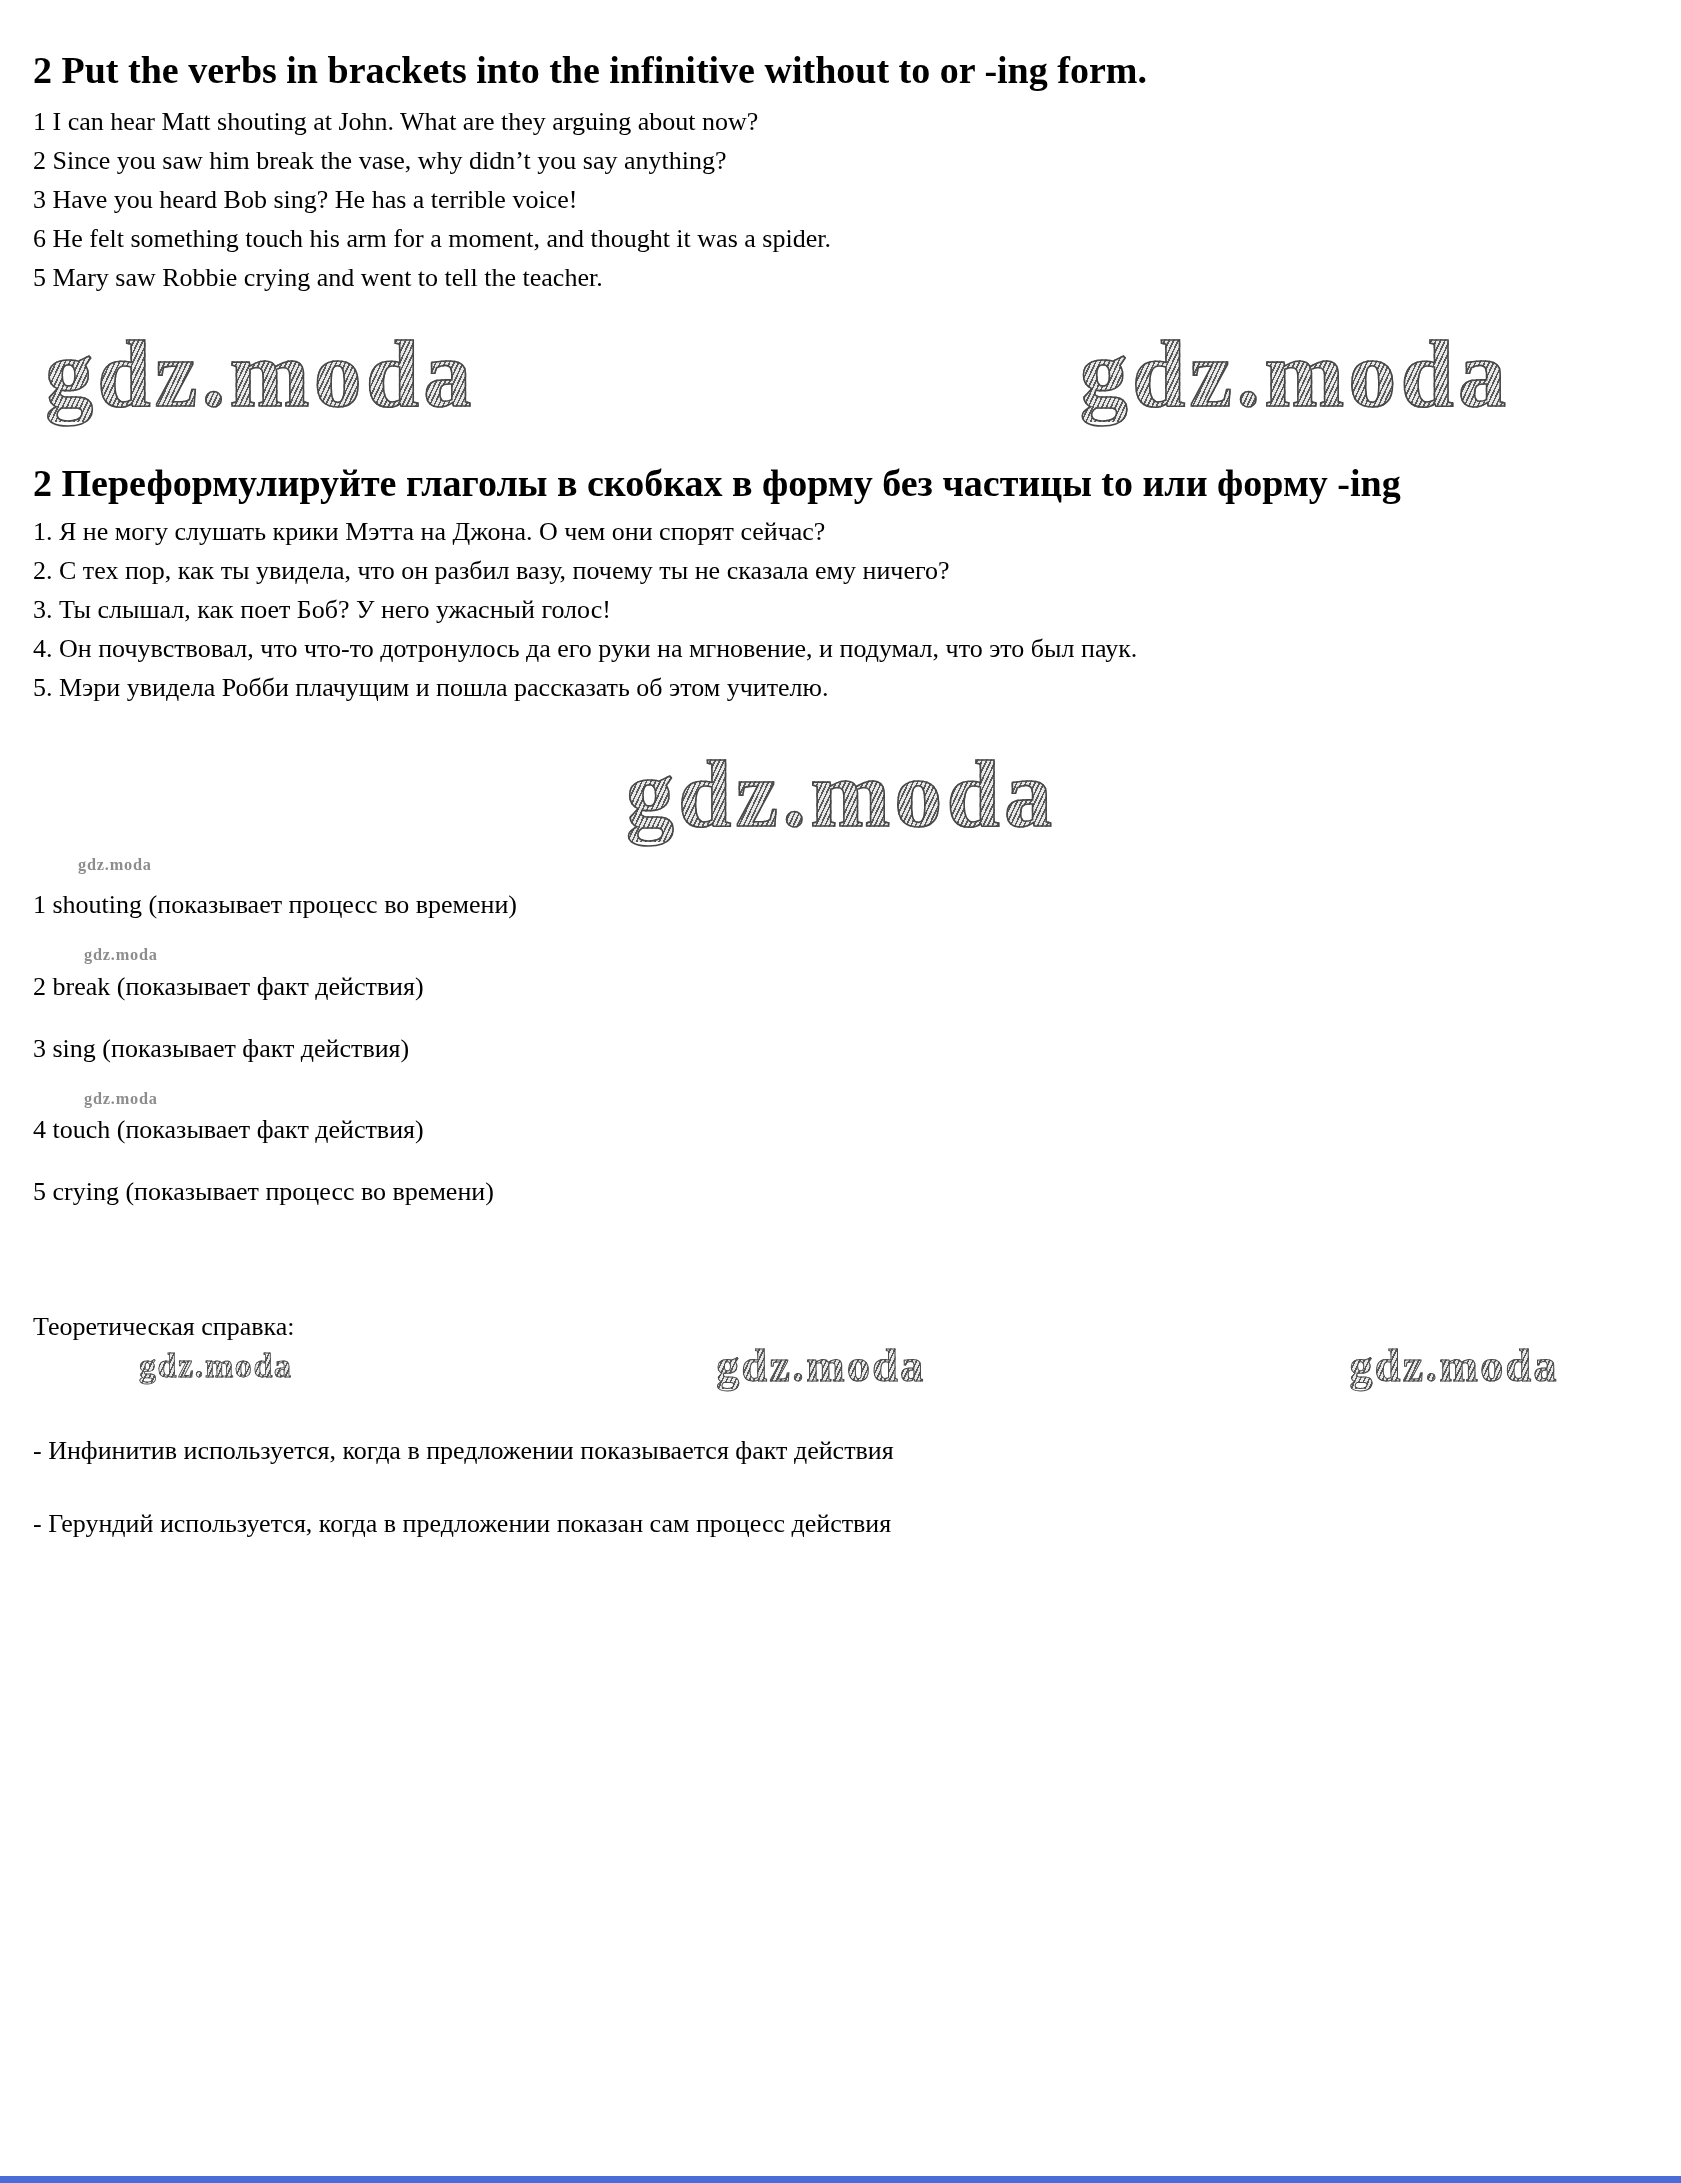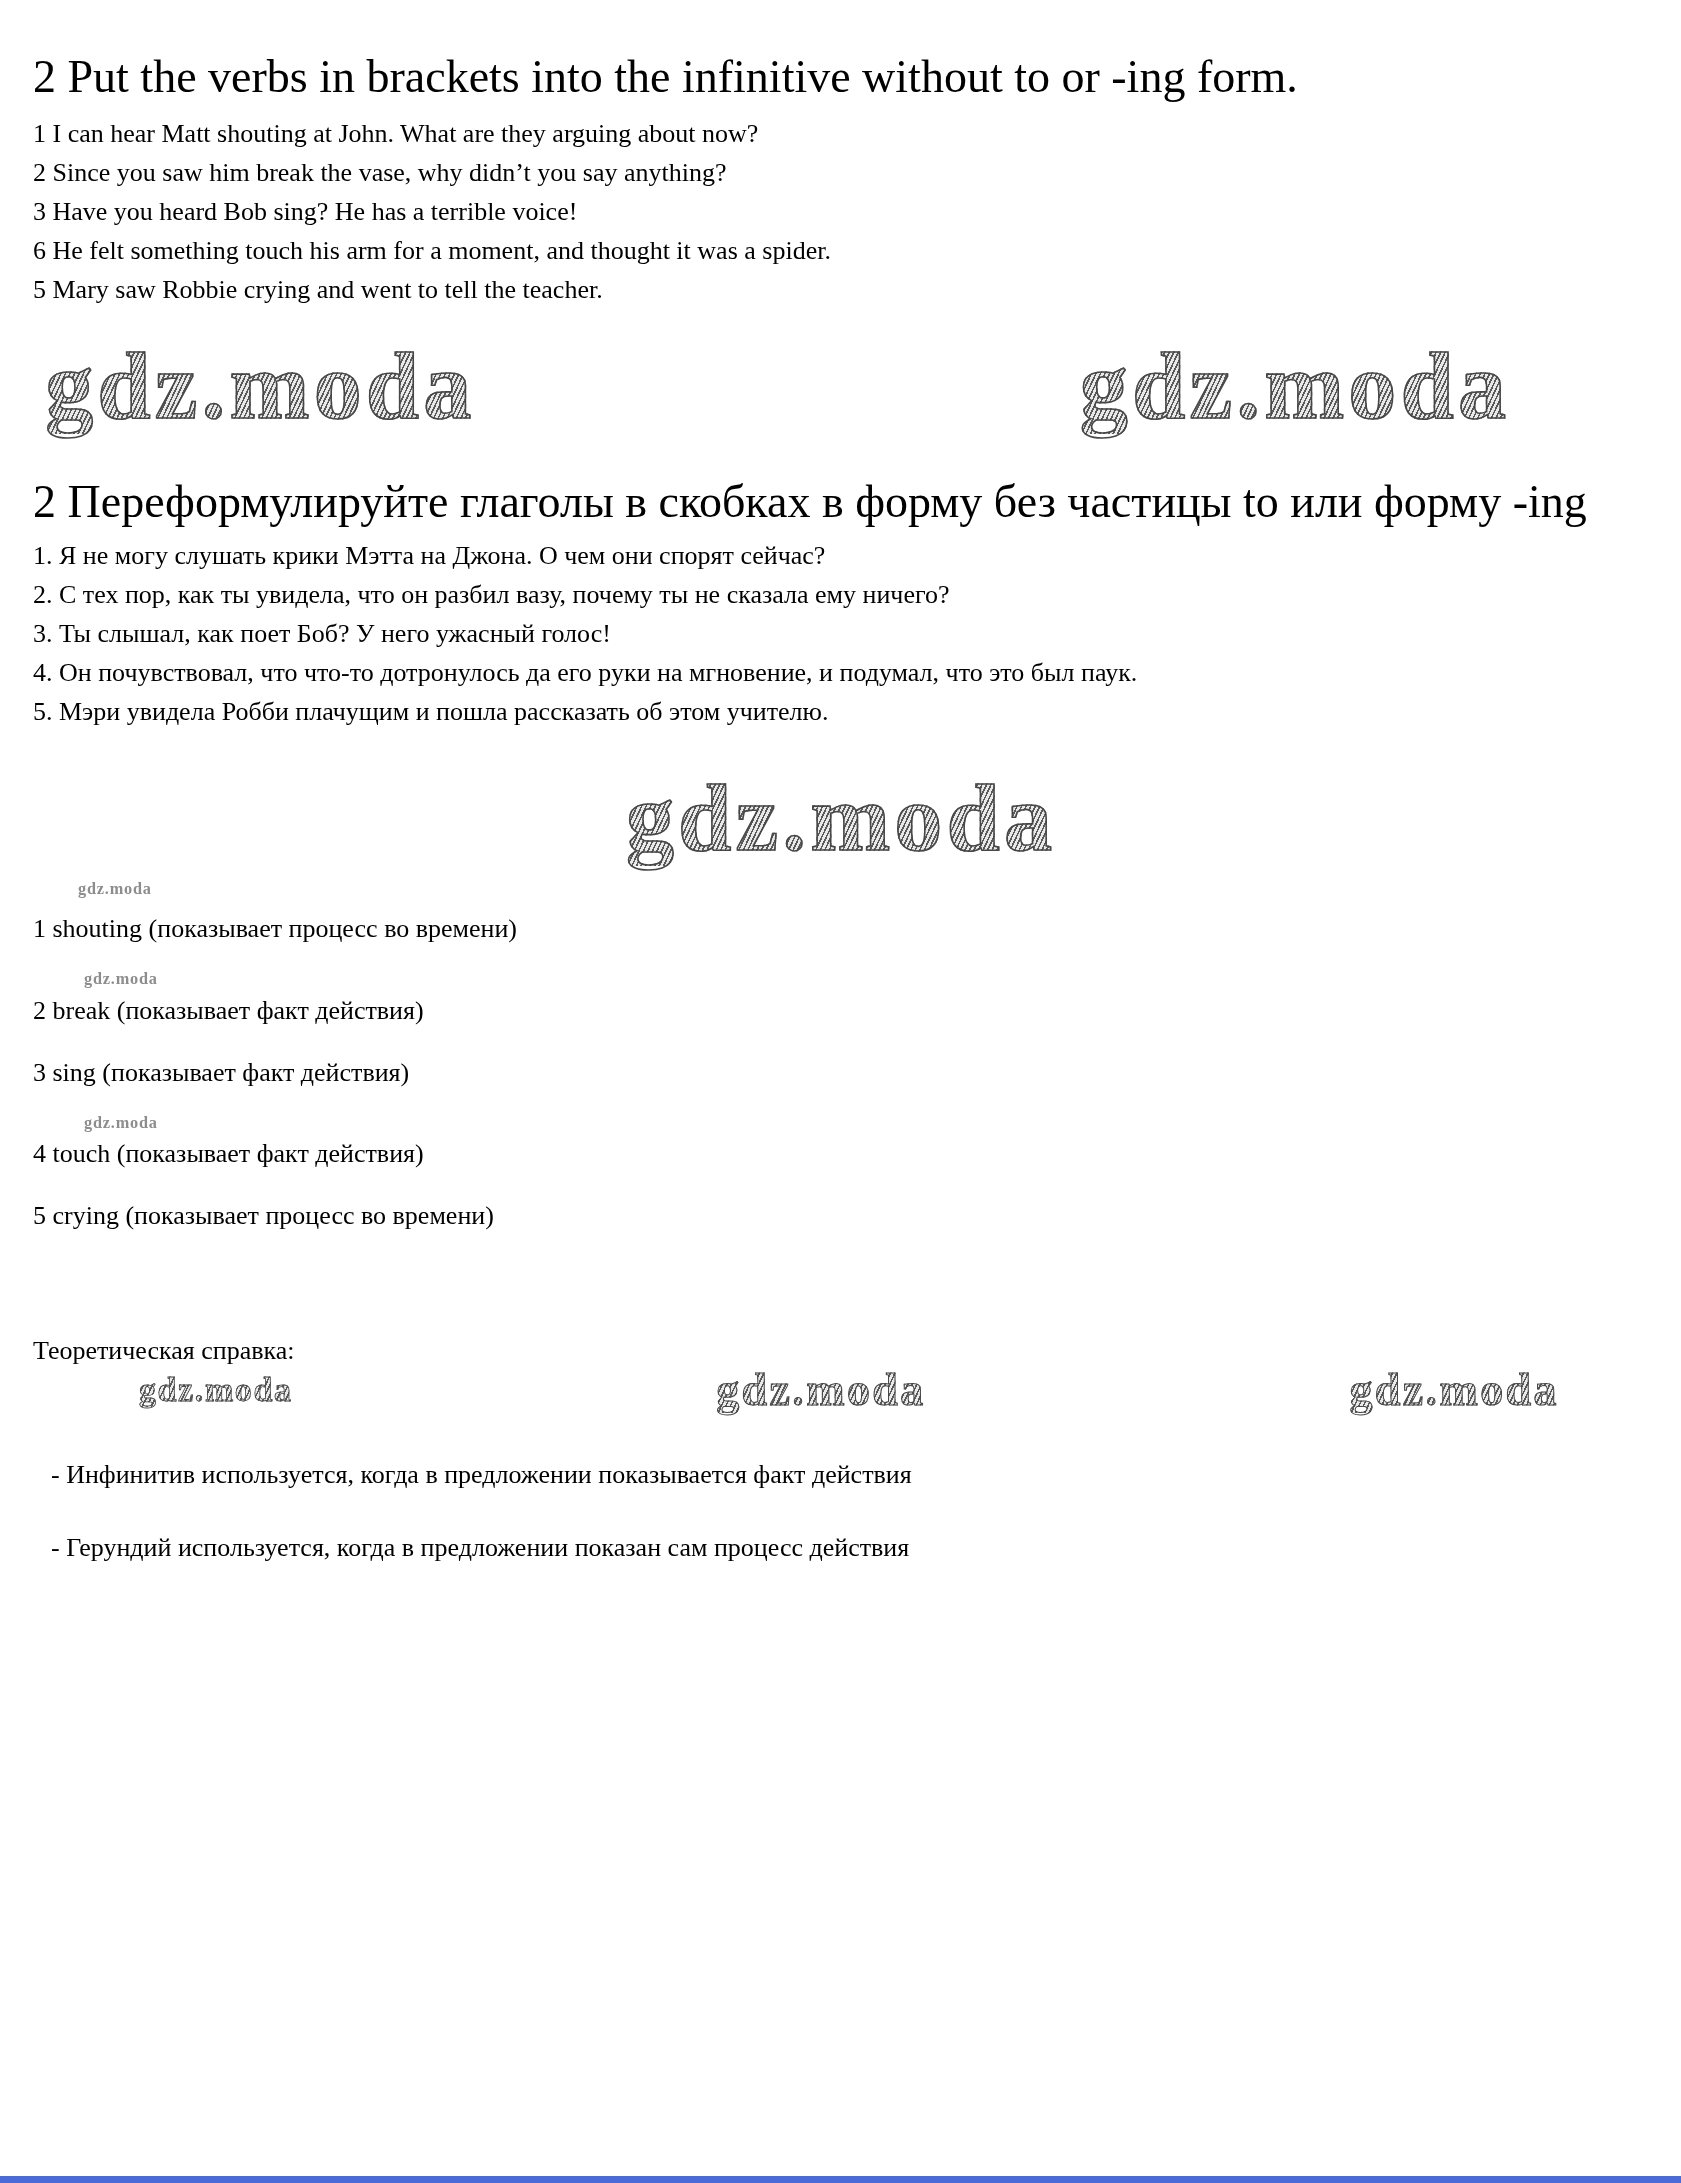--- a/index.html
+++ b/index.html
@@ -18,22 +18,22 @@
   .page {
     padding: 42px 33px 0 33px;
     width: 1616px;
   }
   p, h2 {
     margin: 0;
     font-size: 26px;
     line-height: 1.5;
   }
   h2 {
-    font-weight: 400;
-    font-size: 46px;
+    font-weight: 700;
+    font-size: 38px;
   }
   .eng-heading { margin-bottom: 3.3px; }
   .line { margin: 0; }
 
   
   .wm {
     display: inline-block;
     font-family: "Liberation Serif", "DejaVu Serif", serif;
     font-weight: 700;
     letter-spacing: 4.1px;
@@ -80,21 +80,21 @@
   .theory { margin-top: 96px; }
   .theory-title { margin-bottom: 0; }
   .wm-row-theory {
     display: flex;
     justify-content: space-between;
     align-items: center;
     padding: 1.6px 90px 8.2px 106px;
     margin-top: -4.9px;
   }
   .theory-par { margin-top: 0; }
-  .theory-bullet { margin-top: 34px; margin-left: 18px; }
+  .theory-bullet { margin-top: 34px; }
 
   .bottom-bar {
     position: absolute;
     left: 0;
     bottom: 0;
     width: 1681px;
     height: 7.3px;
     background: #4a6bd8;
   }
 </style>

